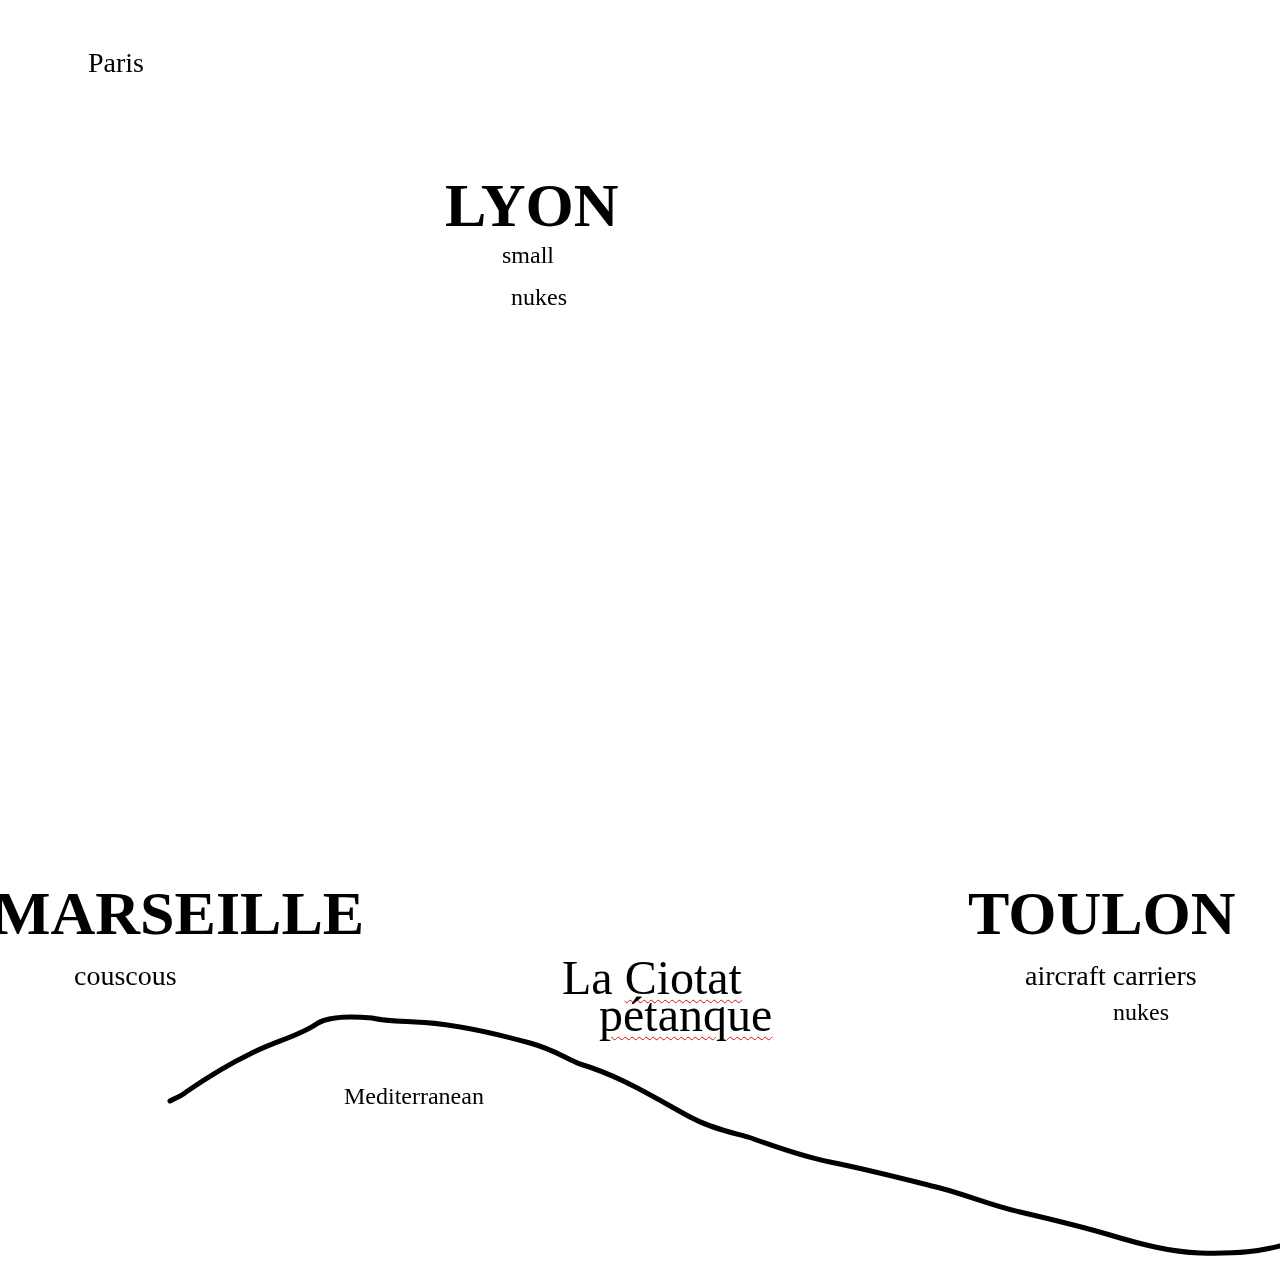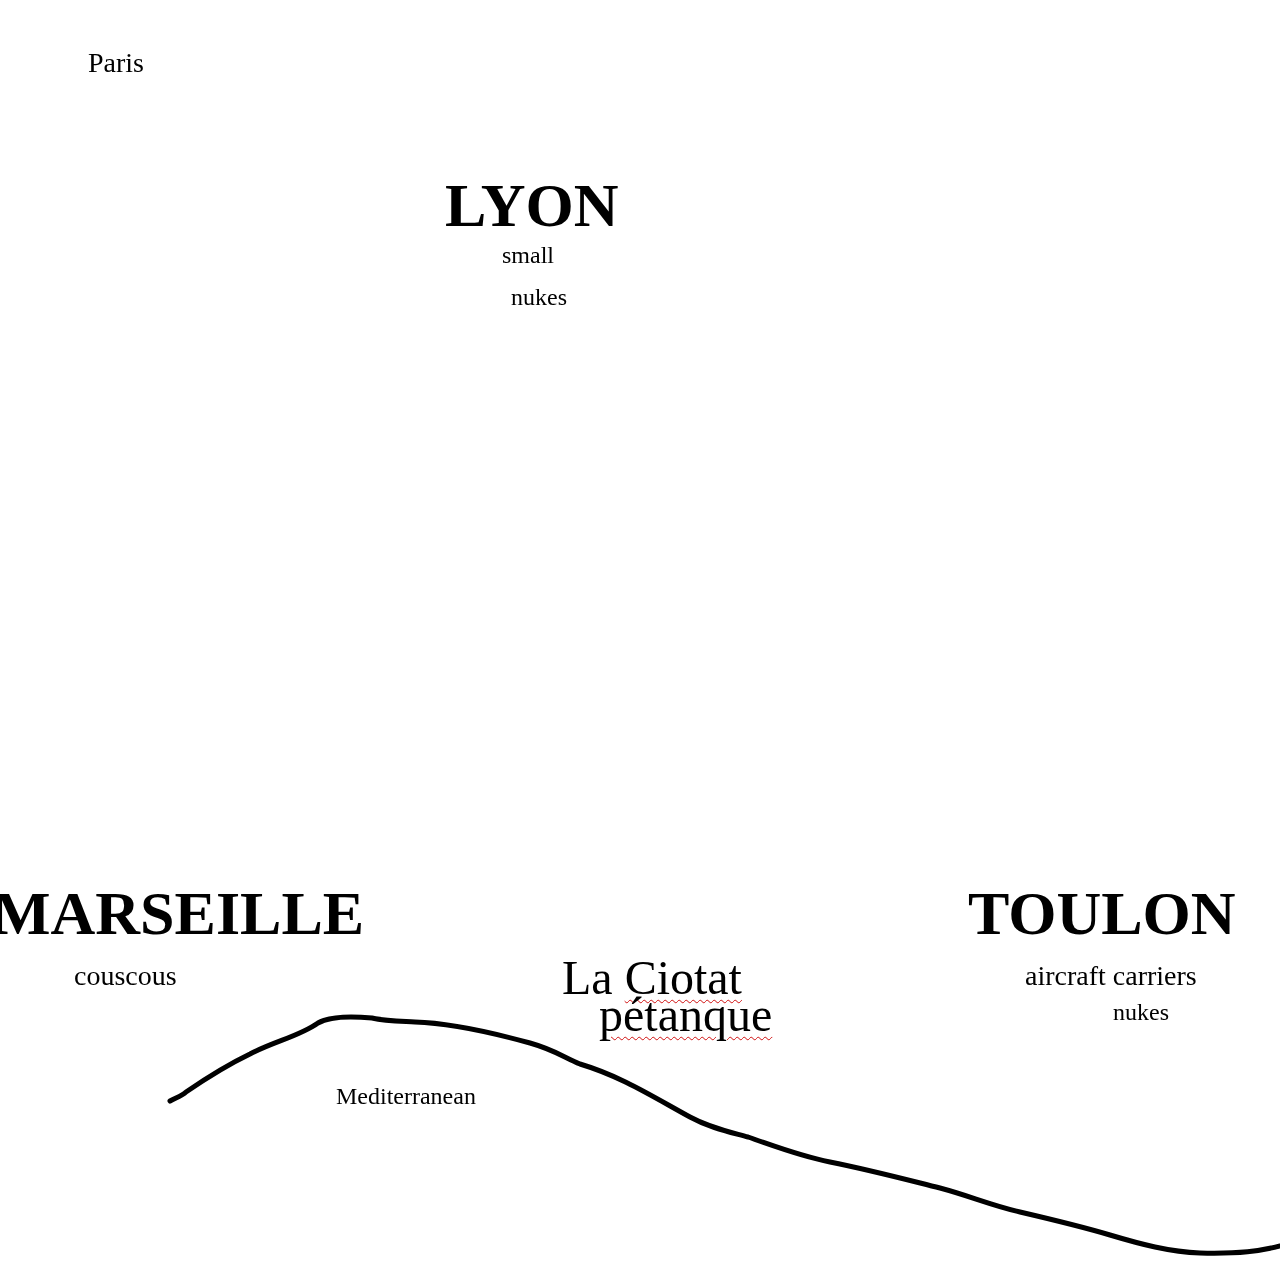--- a/index.html
+++ b/index.html
@@ -25,17 +25,17 @@
 <div class="abs big" style="left:-8px; top:882px;">MARSEILLE</div>
 <div class="abs small" style="left:74px; top:962px;font-family:Liberation Serif, serif;">couscous</div>
 
 <div class="abs big" style="left:936px; top:882px;margin-left:32px;">TOULON</div>
 <div class="abs small" style="left:1025px; top:962px;">aircraft carriers</div>
 <div class="abs note" style="left:1113px; top:1000px;">nukes</div>
 
 <div class="abs mid" style="left:562px; top:954px;"><span>La </span><span class="spell">Ciotat</span></div>
 <div class="abs mid spell" style="left:599px; top:962px;margin-top:29px;">pétanque</div>
 
-<div class="abs note" style="left:336px; top:1084px;">Mediterranean</div>
+<div class="abs note" style="left:344px; top:1084px;">Mediterranean</div>
 
 <svg class="coast" width="1280" height="1280" viewBox="0 0 1280 1280">
   <path d="M170,1101 C175,1098 182,1096 186,1092 C205,1079 225,1066 250,1054 C275,1041 300,1036 318,1023 C330,1016 350,1016 372,1018 C385,1021 395,1021 415,1022 C450,1023 490,1032 530,1043 C555,1050 565,1058 580,1064 C620,1076 650,1095 690,1117 C710,1128 730,1132 748,1137 C780,1148 800,1156 830,1162 C870,1170 900,1178 940,1188 C970,1196 990,1205 1020,1212 C1050,1219 1080,1226 1110,1235 C1140,1244 1170,1252 1200,1253 C1240,1254 1260,1251 1280,1246" fill="none" stroke="#000" stroke-width="5" stroke-linecap="round" stroke-linejoin="round"></path>
 </svg>
 
 </body></html>

